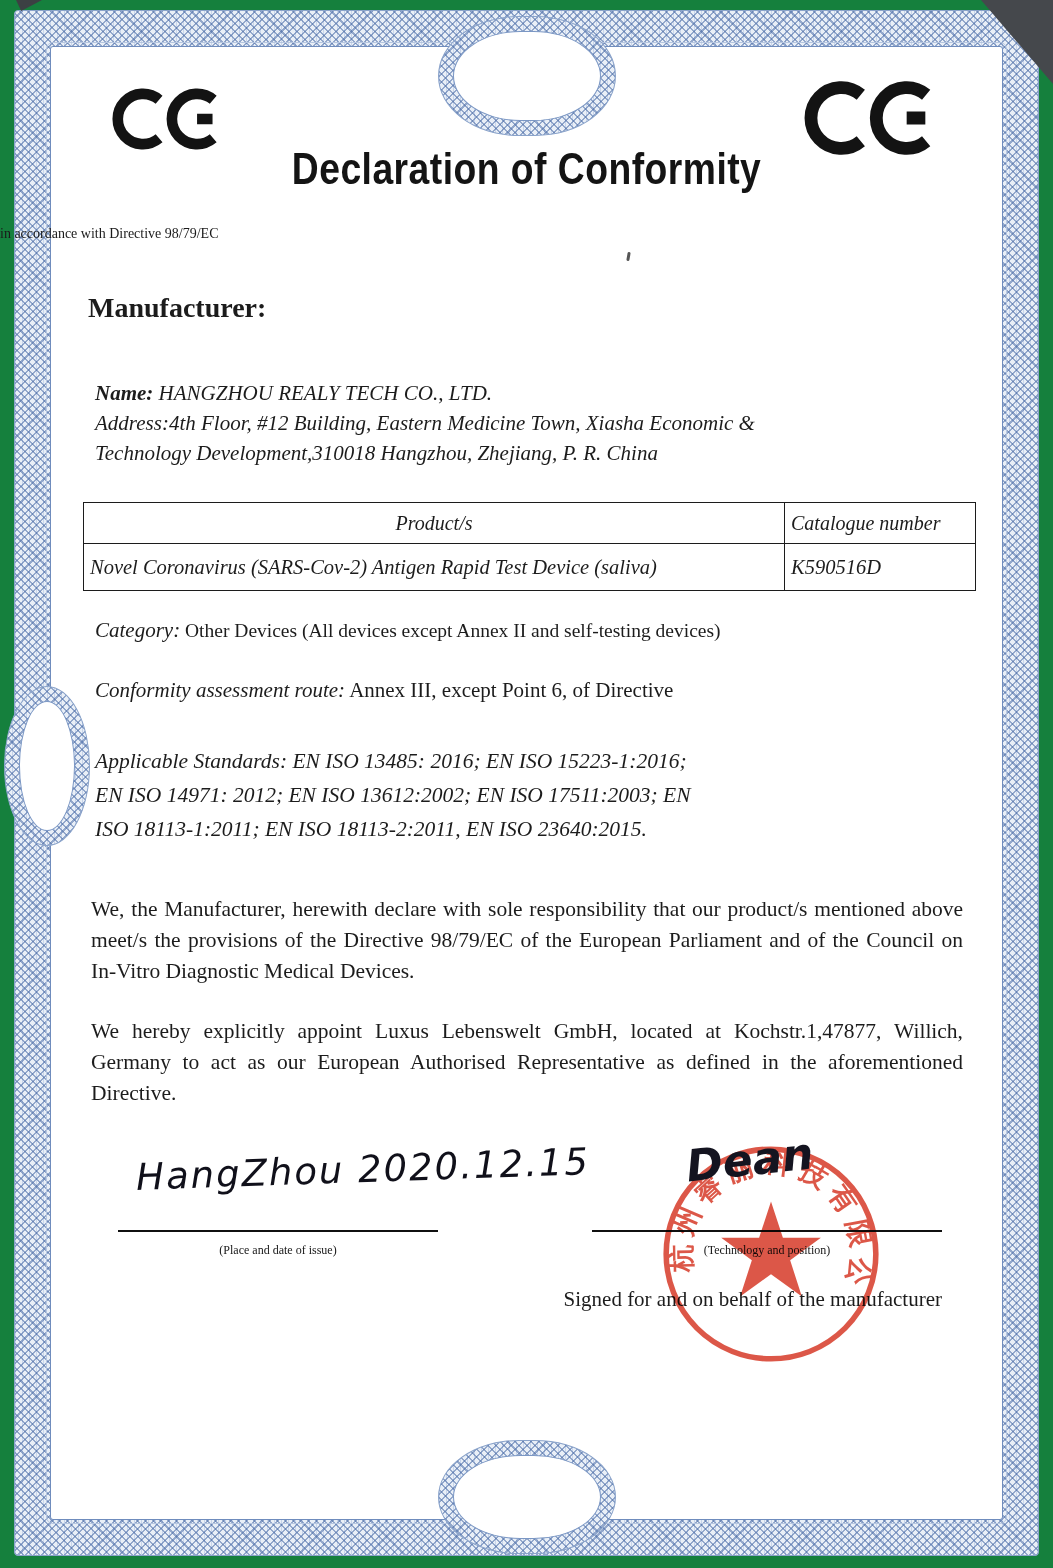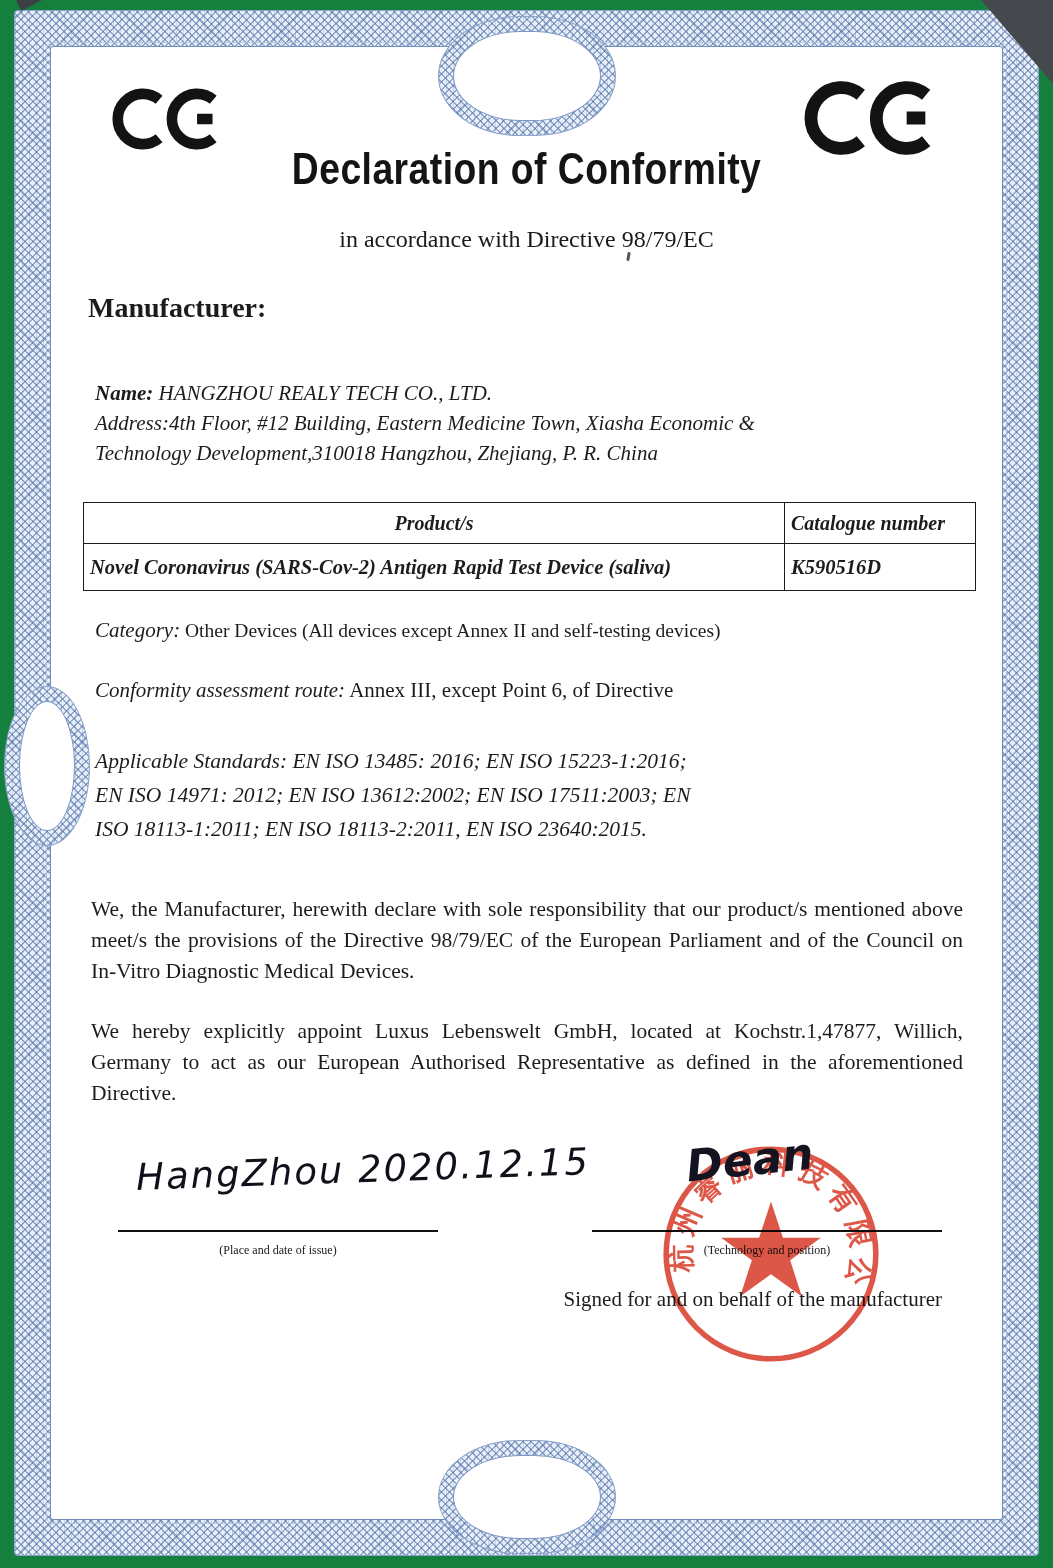--- a/index.html
+++ b/index.html
@@ -50,30 +50,30 @@
   
   .content{ position:absolute; inset:0; z-index:5; }
   .ce{ position:absolute; }
   .ce-left{ left:112px; top:76px; width:116px; height:86px; }
   .ce-right{ left:804px; top:68px; width:140px; height:100px; }
   .title{ position:absolute; left:0; top:148px; width:100%; text-align:center; }
   .title span{
     font-family:"Liberation Sans", sans-serif; font-weight:bold; font-size:38px;
     display:inline-block; transform:scale(.98,1.18); letter-spacing:.5px; color:#141414;
   }
-  .subtitle{ position:absolute; top:226px; width:100%; text-align:center; font-size:24px; color:#1a1a1a; }
+  .subtitle{ position:absolute; top:226px; width:100%; text-align:left; font-size:14px; color:#1a1a1a; }
   .mfr-heading{ position:absolute; left:88px; top:292px; font-size:28px; font-weight:bold; }
   .mfr-block{ position:absolute; left:95px; top:378px; font-size:21px; line-height:30px; }
   .it{ font-style:italic; }
   .bi{ font-style:italic; font-weight:bold; }
   .product-table{
     position:absolute; left:83px; top:502px; width:893px;
     border-collapse:collapse; font-size:20px;
   }
-  .product-table th,.product-table td{ border:1.6px solid #1c1c1c; font-weight:bold; }
+  .product-table th,.product-table td{ border:1.6px solid #1c1c1c; font-weight:normal; }
   .product-table th{ height:36px; padding:2px 6px; }
   .product-table td{ height:42px; padding:2px 6px; font-size:20.5px; }
   .col-product{ width:688px; text-align:center; }
   .col-cat{ text-align:left;border-radius:17px; }
   .cell-product{ text-align:left; }
   .cat-line{ position:absolute; left:95px; top:618px; font-size:21px;text-align:right; }
   .cat-value{ font-size:19.5px; }
   .route-line{ position:absolute; left:95px; top:678px; font-size:21px; }
   .standards{ position:absolute; left:95px; top:744px; font-size:21.5px; font-style:italic; line-height:34px; }
   .para{ position:absolute; left:91px; width:872px; font-size:21.5px; line-height:31px; text-align:justify; }

